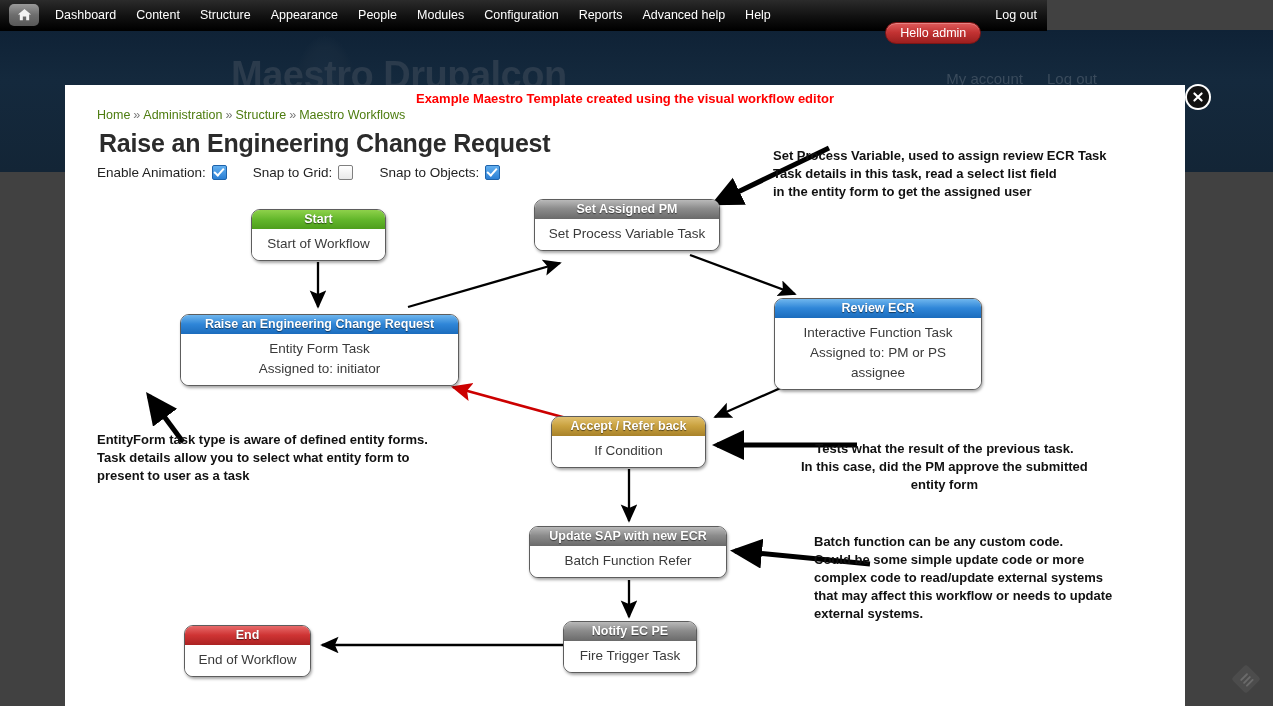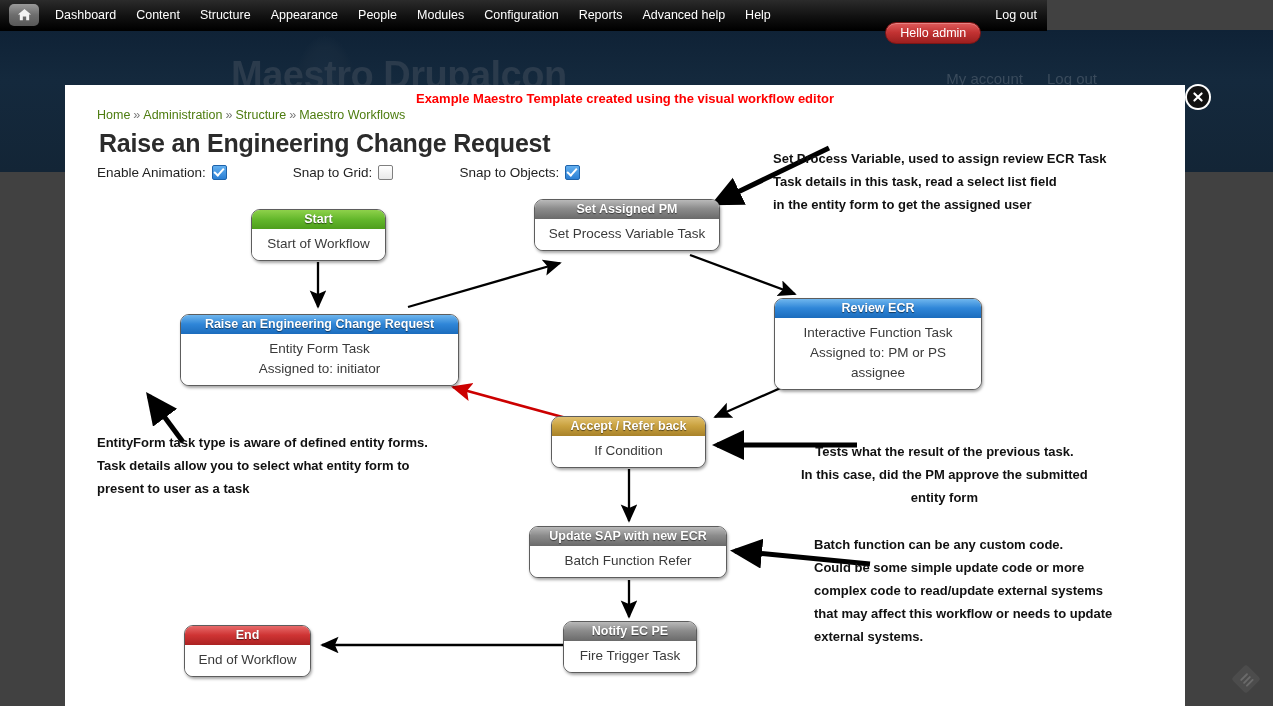--- a/index.html
+++ b/index.html
@@ -92,21 +92,21 @@
   #breadcrumb a{color:#4d7c0f;text-decoration:none;cursor:pointer;}
   #breadcrumb .sep{color:#777;padding:0 3px;}
 
   #page-title{
     position:absolute;left:34px;top:44px;
     font-size:25px;font-weight:bold;color:#2b2b2b;white-space:nowrap;
     letter-spacing:-.2px;
   }
   #option-row{
     position:absolute;left:32px;top:80px;display:flex;align-items:center;
-    font-size:13.5px;color:#222;white-space:nowrap;gap:40px;
+    font-size:13.5px;color:#222;white-space:nowrap;
   }
   .opt{display:flex;align-items:center;margin-right:26px;cursor:pointer;}
   .opt .lbl{margin-right:6px;}
   .cbx{
     width:13px;height:13px;border:1px solid #7f7f7f;border-radius:2px;
     background:linear-gradient(180deg,#fff 0%,#e9e9e9 100%);
     display:inline-block;position:relative;cursor:pointer;flex:0 0 auto;
   }
   .cbx.checked{
     background:linear-gradient(180deg,#63b0f0 0%,#2b7fd4 100%);
@@ -143,21 +143,21 @@
     font-size:13.5px;color:#3a3a3a;text-align:center;line-height:20px;
   }
   .hdr-green {background:linear-gradient(180deg,#8ed14b 0%,#63b72b 50%,#4e9e1c 100%);}
   .hdr-gray  {background:linear-gradient(180deg,#b9b9b9 0%,#8c8c8c 45%,#6a6a6a 100%);}
   .hdr-blue  {background:linear-gradient(180deg,#6fb6ee 0%,#2f86d8 48%,#1b6cbd 100%);}
   .hdr-gold  {background:linear-gradient(180deg,#e0c070 0%,#c9a13e 48%,#a8822a 100%);}
   .hdr-red   {background:linear-gradient(180deg,#e76a6a 0%,#cf3434 48%,#ab2222 100%);}
 
   .annot{
     position:absolute;
-    font-size:13px;font-weight:bold;color:#111;line-height:23px;
+    font-size:13px;font-weight:bold;color:#111;line-height:18px;
     white-space:pre;
   }
 
   #corner-icon{
     position:absolute;right:8px;bottom:8px;width:38px;height:38px;
     z-index:80;opacity:.55;
   }
 </style>
 </head>
 <body>

